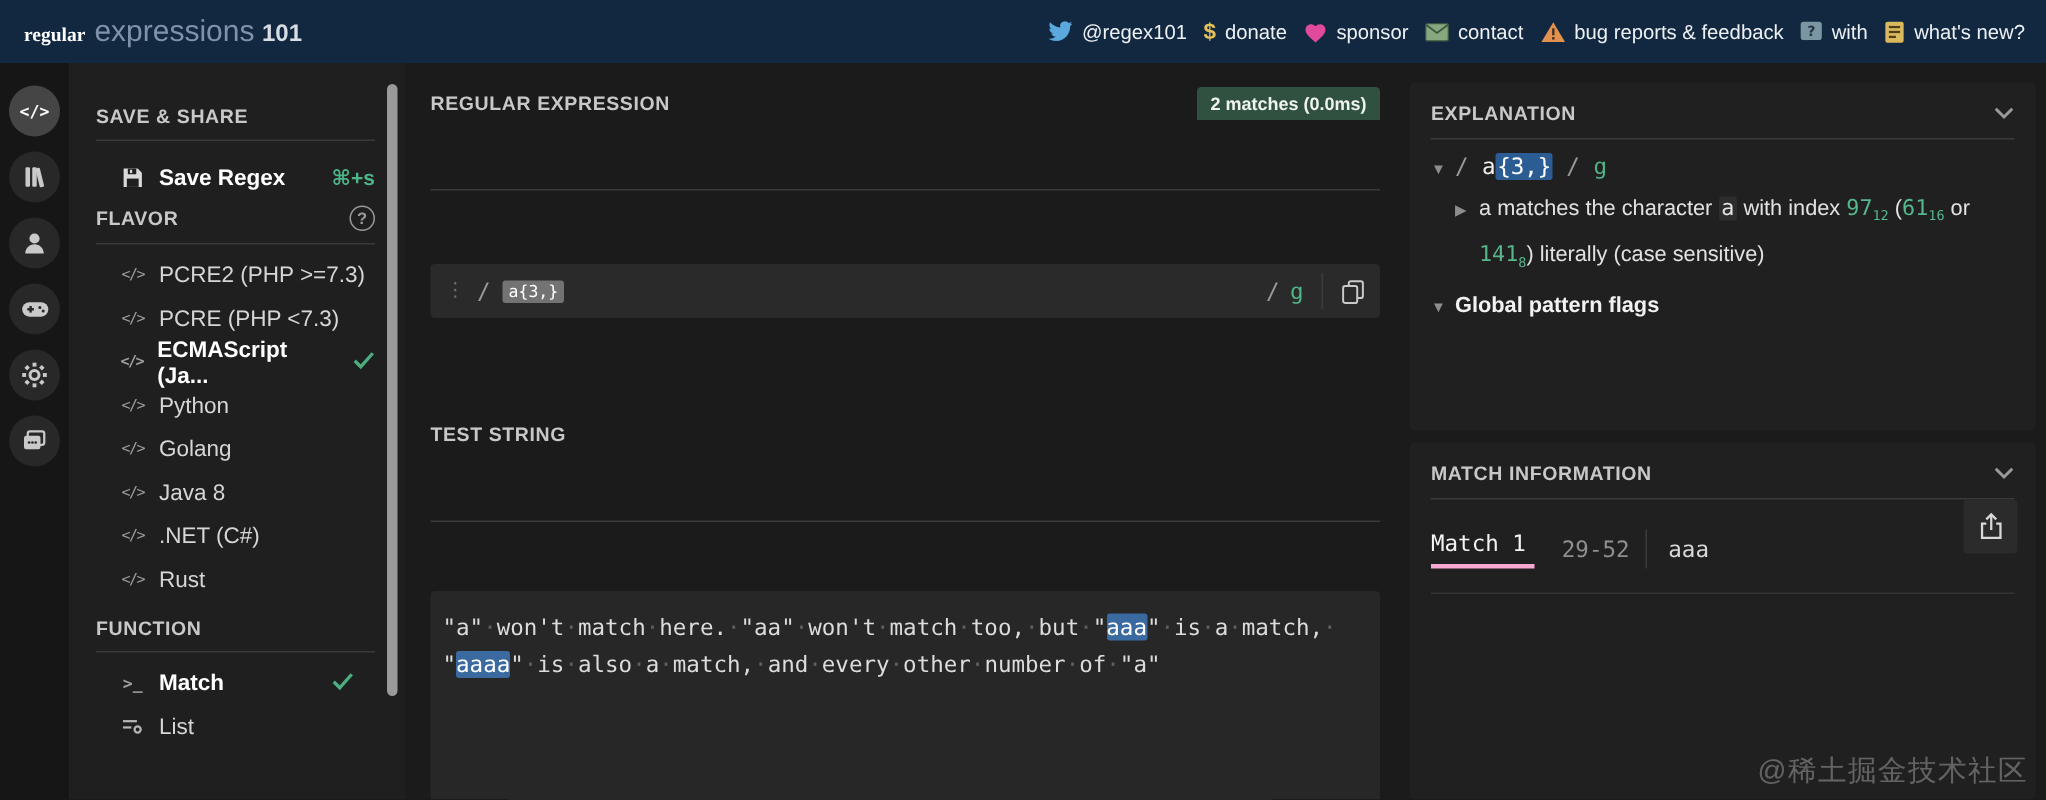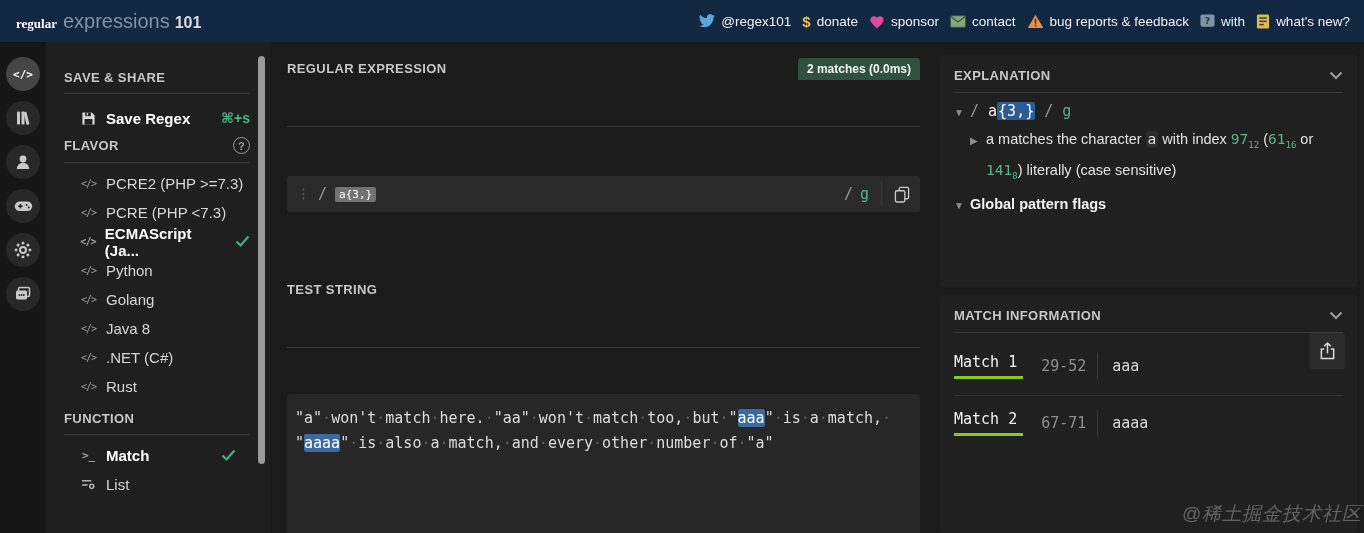--- a/index.html
+++ b/index.html
@@ -130,29 +130,29 @@
   .purple { font-family:"DejaVu Sans Mono",monospace; color:#a97fd1; }
 
   .mi-box { margin-top:8px; flex:1; position:relative; }
   .export-btn {
     position:absolute; top:38px; right:12px; width:36px; height:36px;
     background:#2b2b2b; border-radius:3px; display:flex; align-items:center; justify-content:center;
     cursor:pointer;
   }
   .mi-rows { padding:6px 0 0 14px; }
   .mi-row { display:flex; align-items:center; padding:14px 0 12px 0; font-family:"DejaVu Sans Mono",monospace; font-size:15px; }
-  .mi-label { color:#f2f2f2; border-bottom:3px solid #84cc16; padding:0 6px 5px 0; min-width:66px; }
+  .mi-label { color:#f2f2f2; border-bottom:3px solid #f9a8d4; padding:0 6px 5px 0; min-width:66px; }
   .mi-range { color:#8f8f8f; margin-left:18px; width:56px; }
   .mi-vdiv { width:1px; align-self:stretch; background:#3a3a3a; margin:0 14px 0 0; }
   .mi-value { color:#d8d8d8; }
   .mi-rowdiv { height:1px; background:#333; margin:4px 14px 0 0; }
 
   .watermark {
-    position:absolute; right:2px; bottom:6px; font-size:19px;
-    color:rgba(255,255,255,0.30); z-index:10; letter-spacing:1px;font-style:italic;
+    position:absolute; right:12px; bottom:6px; font-size:19px;
+    color:rgba(255,255,255,0.30); z-index:10; letter-spacing:1px;
   }
   svg { overflow:visible; }
 </style>
 </head>
 <body>
 
 <div class="navbar">
   <div class="logo">
     <span class="l1">regular</span>
     <span class="l2">expressions</span>
@@ -435,23 +435,17 @@
     </div>
 
     <div class="mi-rows">
       <div class="mi-row">
         <span class="mi-label">Match 1</span>
         <span class="mi-range">29-52</span>
         <span class="mi-vdiv"></span>
         <span class="mi-value">aaa</span>
       </div>
       <div class="mi-rowdiv"></div>
-      <div class="mi-row">
-        <span class="mi-label">Match 2</span>
-        <span class="mi-range">67-71</span>
-        <span class="mi-vdiv"></span>
-        <span class="mi-value">aaaa</span>
-      </div>
     </div>
   </div>
 </div>
 
 <div class="watermark">@稀土掘金技术社区</div>
 
 </body></html>

